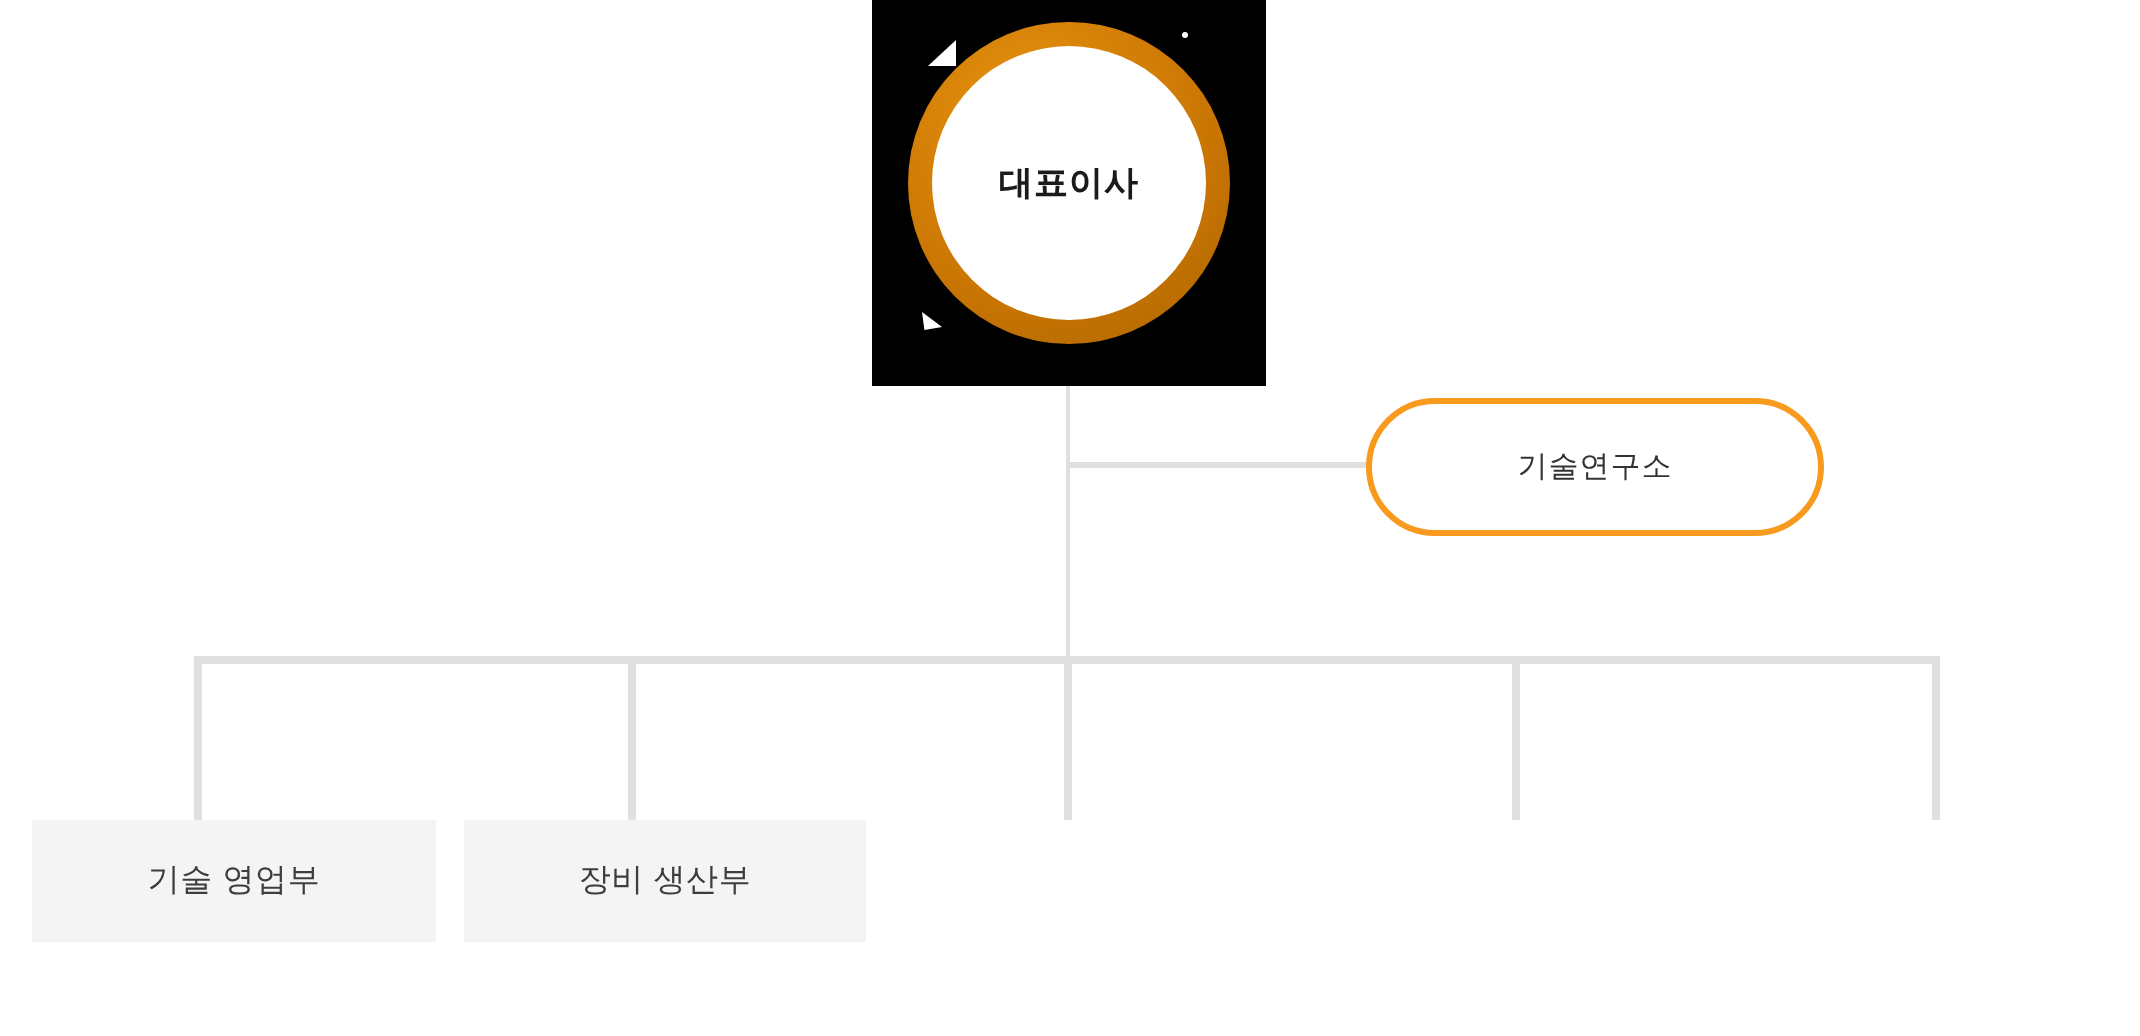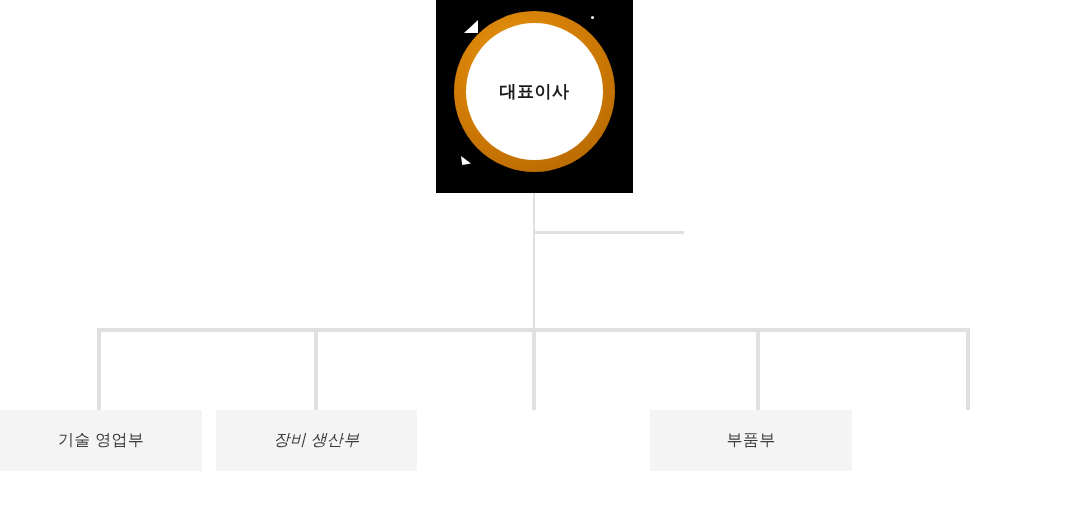--- a/index.html
+++ b/index.html
@@ -89,28 +89,29 @@
     color: #333333;
     letter-spacing: 0.5px;
   }
 
   
   .dept {
     top: 410px; height: 61px;
     background: var(--dept-bg, #f4f4f4);
     display: flex; align-items: center; justify-content: center;
     z-index: 2;
+    margin-left: 16px;
   }
   .dept-label {
     font-size: 16px;
     color: var(--text-secondary, #3d3d3d);
     letter-spacing: 0.3px;
   }
   .dept-1 { left: 0;     width: 202px; }
-  .dept-2 { left: 216px; width: 201px; font-style: italic; }
+  .dept-2 { left: 216px; width: 201px; }
   .dept-3 { left: 433px; width: 202px; }
   .dept-4 { left: 650px; width: 202px; }
   .dept-5 { left: 866px; width: 204px; }
 </style>
 </head>
 <body>
 
 <div class="stage">
 
   <div class="abs line v-root"></div>
@@ -125,24 +126,24 @@
   <div class="abs ceo-bg"></div>
   <div class="abs sparkle-a"></div>
   <div class="abs sparkle-b"></div>
   <div class="abs sparkle-c"></div>
   <div class="abs ceo-circle">
     <div class="ceo-inner">
       <span class="ceo-label">대표이사</span>
     </div>
   </div>
 
+  <div class="abs research-pill">
+    <span class="research-label">기술연구소</span>
+  </div>
 
   <div class="abs dept dept-1">
     <span class="dept-label">기술 영업부</span>
   </div>
   <div class="abs dept dept-2">
     <span class="dept-label">장비 생산부</span>
   </div>
-  <div class="abs dept dept-4">
-    <span class="dept-label">부품부</span>
-  </div>
 
 </div>
 
 </body></html>

